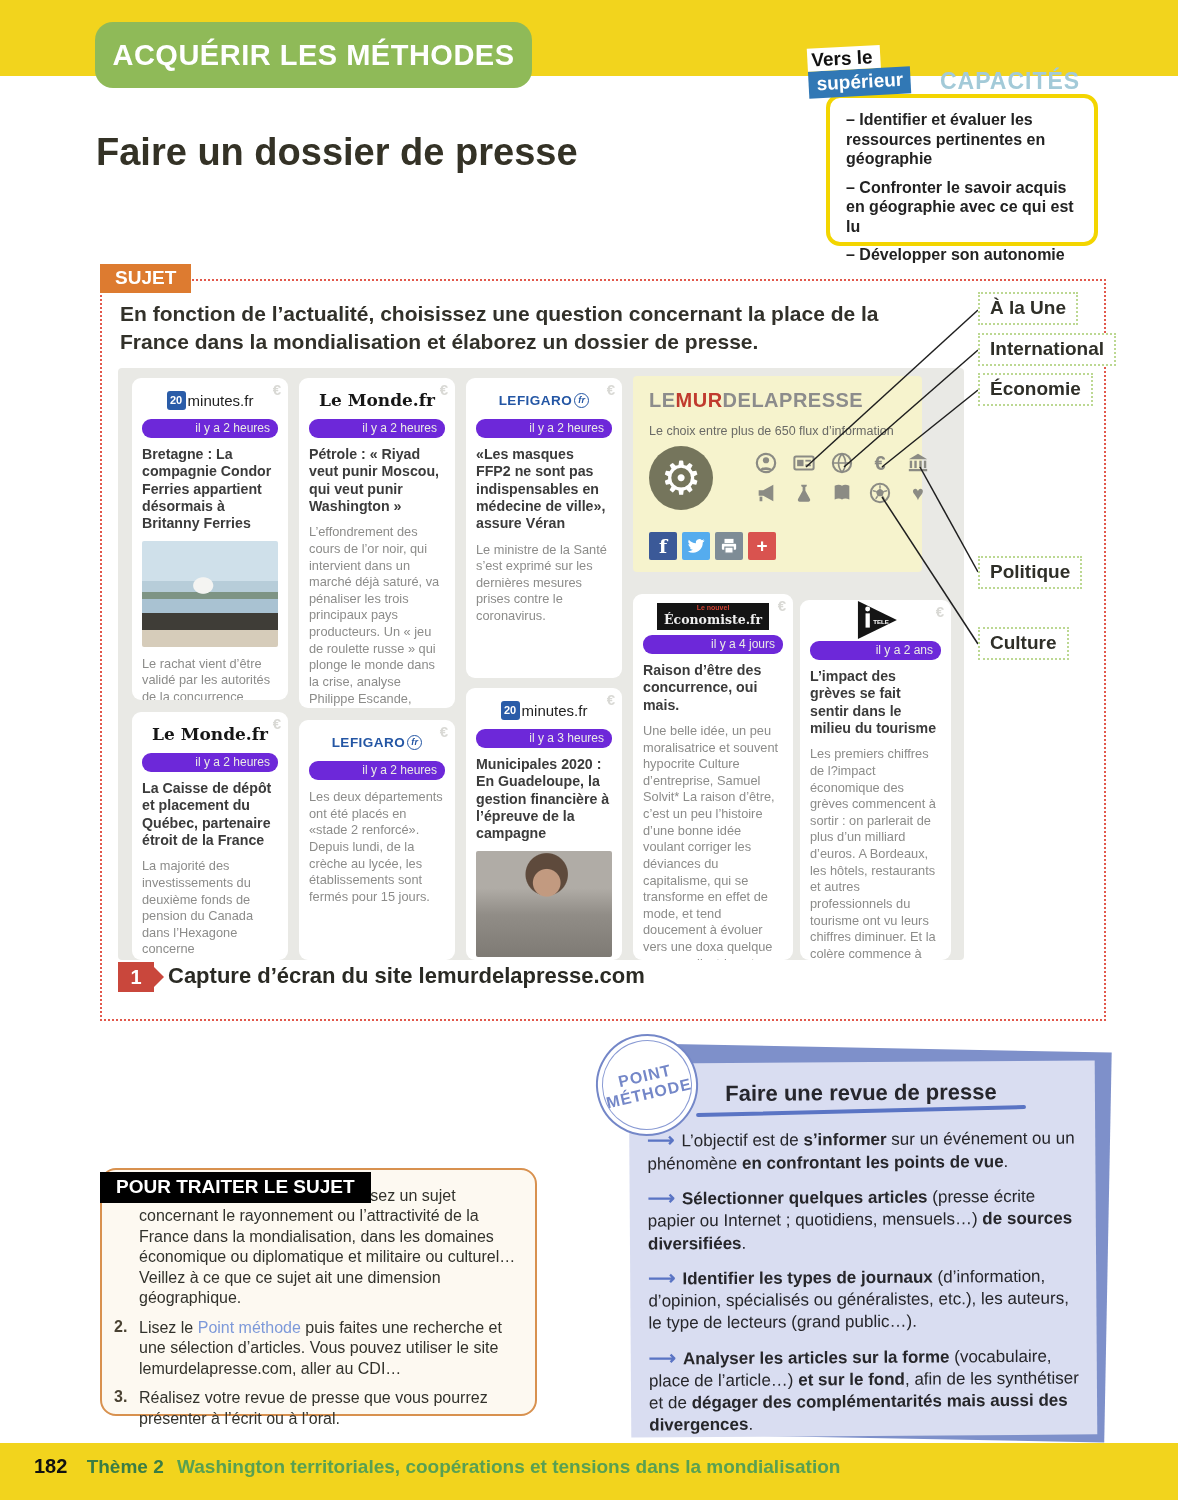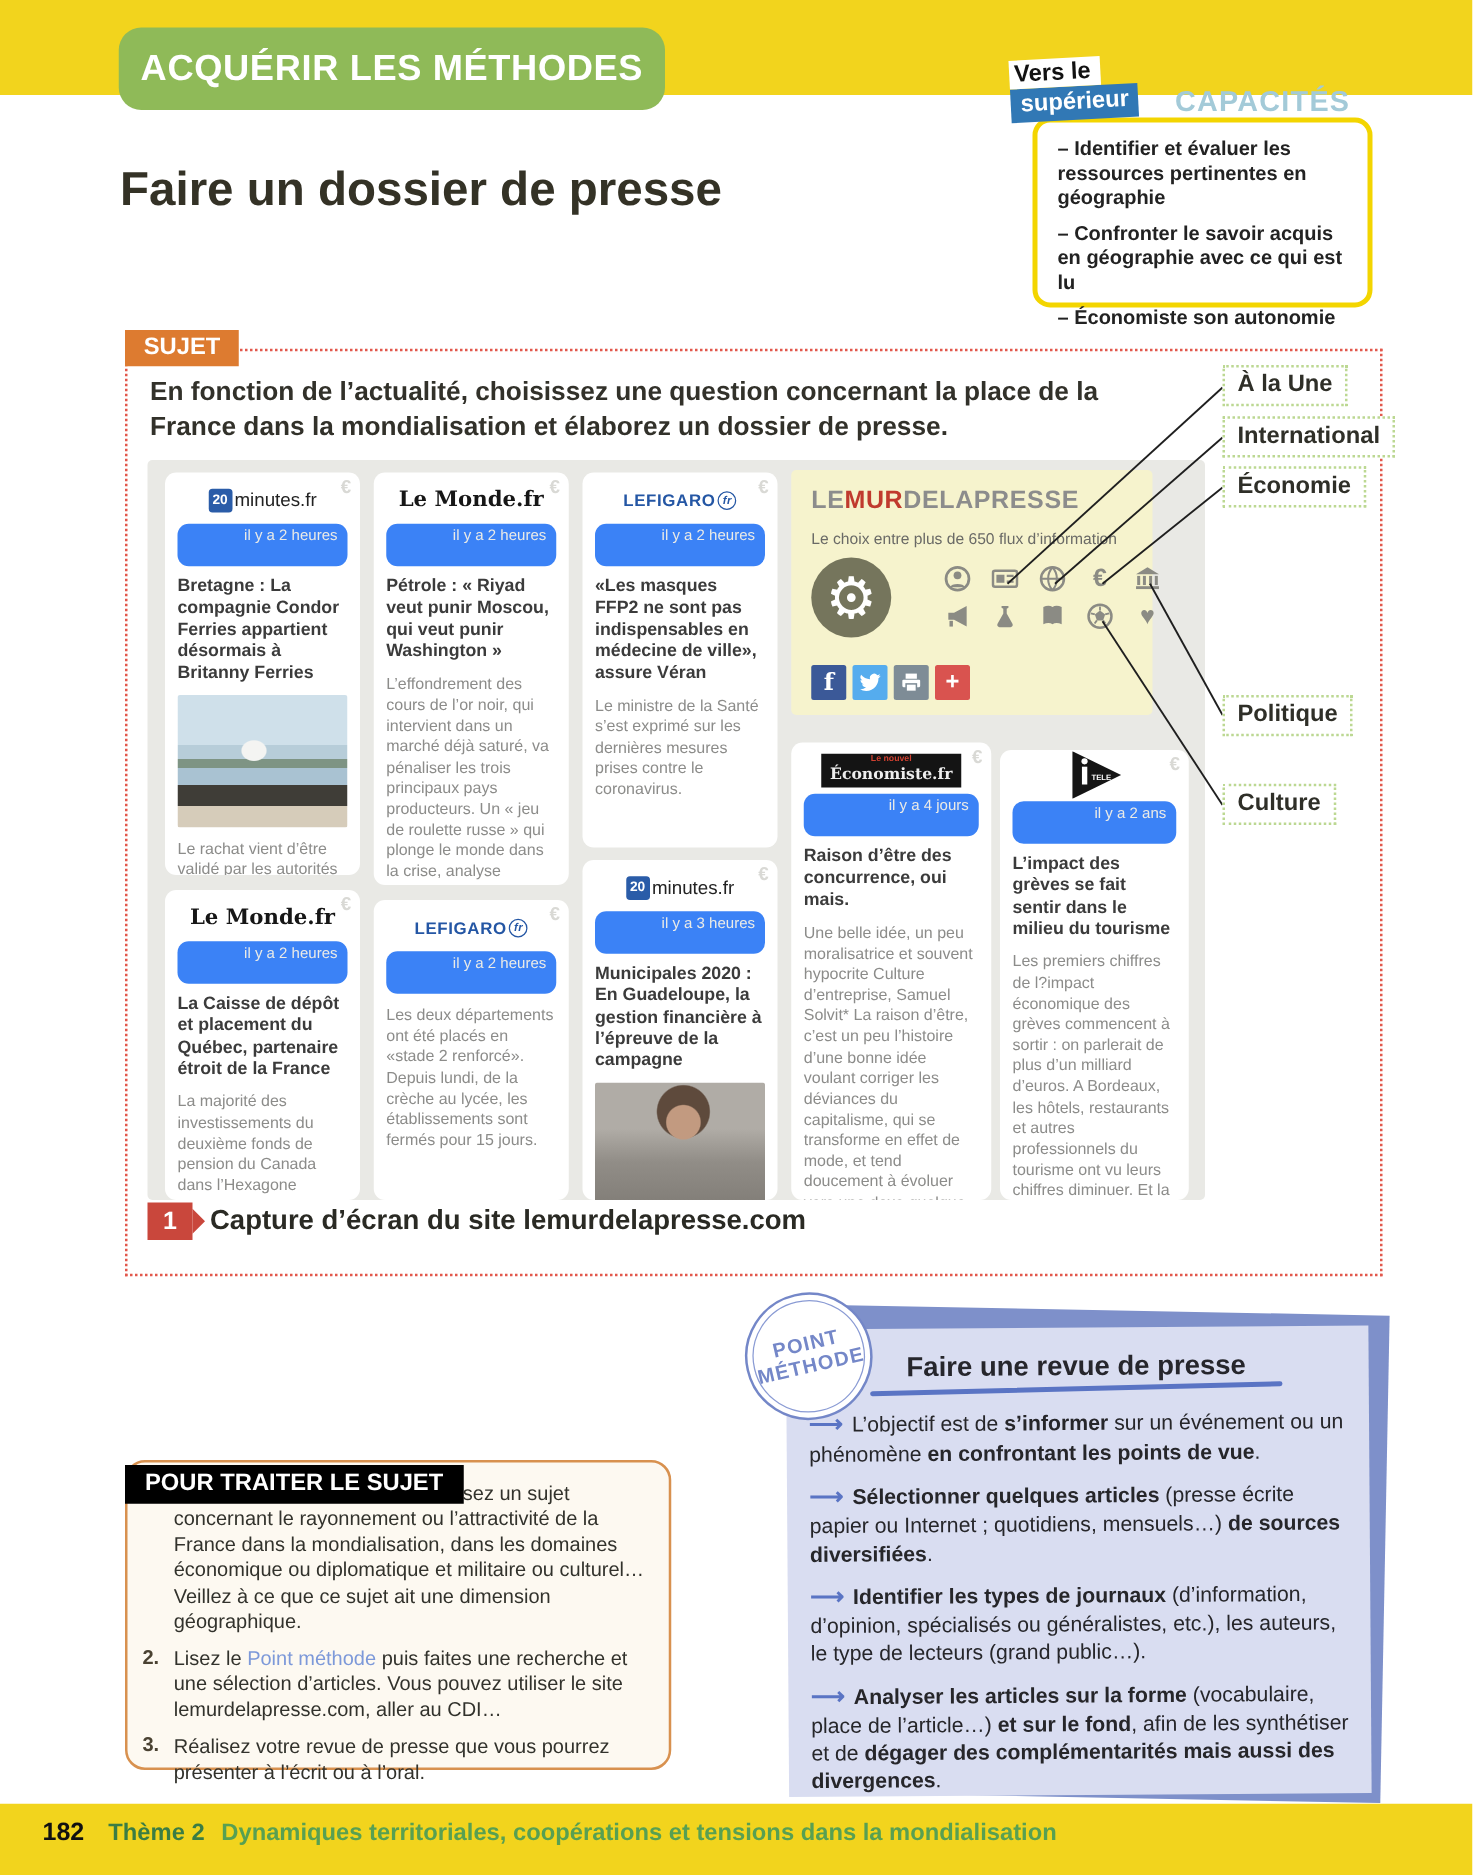--- a/index.html
+++ b/index.html
@@ -27,21 +27,21 @@
       box-sizing:border-box;background:#fff;}
   .sujet-badge{position:absolute;left:100px;top:264px;background:#dd7b30;color:#fff;font-weight:bold;
       font-size:19px;padding:3px 15px 4px;z-index:2;}
   .sujet-intro{position:absolute;left:120px;top:300px;width:800px;font-size:21px;font-weight:bold;
       line-height:1.35;color:#32312a;}
   
   .wall{position:absolute;left:118px;top:368px;width:846px;height:592px;background:#e9e9e5;border-radius:4px;overflow:hidden;}
   .card{position:absolute;background:#fff;border-radius:9px;padding:6px 10px;box-sizing:border-box;overflow:hidden;}
   .card .euro-badge{position:absolute;top:3px;right:7px;color:#d9d9d5;font-size:15px;font-weight:bold;}
   .card .logo{display:flex;justify-content:center;align-items:center;height:32px;margin-bottom:3px;}
-  .card .pill{background:#3b82f6;border-radius:9px;height:34px;line-height:19px;text-align:right;
+  .card .pill{background:#6d28d9;border-radius:9px;height:19px;line-height:19px;text-align:right;
       padding-right:8px;color:#ebebe7;font-size:12px;}
   .card h3{margin:8px 0 0;font-size:14.2px;line-height:1.22;color:#3b3b3b;}
   .card .body{margin-top:9px;font-size:12.8px;line-height:1.3;color:#8c8c8a;}
   .photo{height:106px;border-radius:2px;margin-top:8px;}
   .photo.harbor{background:
       radial-gradient(ellipse at 45% 42%, #f4f4f2 0 9%, rgba(0,0,0,0) 10%),
       linear-gradient(180deg,#cfe0ea 0 38%,#b7cdd9 38% 48%,#7e9484 48% 55%,#a9c2d2 55% 68%,#3f3d37 68% 84%,#d6ccba 84% 100%);}
   .photo.portrait{background:
       radial-gradient(circle at 52% 30%, #c29a80 0 13%, rgba(0,0,0,0) 14%),
       radial-gradient(circle at 52% 22%, #5e4a3c 0 19%, rgba(0,0,0,0) 20%),
@@ -125,21 +125,21 @@
 
 <div class="vers-badge">
   <span class="vers-l1">Vers le</span>
   <span class="vers-l2">supérieur</span>
 </div>
 <div class="capacites-word">CAPACITÉS</div>
 <div class="capacites-box">
   <div>
       <div class="cap-item">Identifier et évaluer les ressources pertinentes en géographie</div>
       <div class="cap-item">Confronter le savoir acquis en géographie avec ce qui est lu</div>
-      <div class="cap-item">Économiste son autonomie</div>
+      <div class="cap-item">Développer son autonomie</div>
     </div>
 </div>
 
 <div class="sujet-badge">SUJET</div>
 <div class="sujet-box"></div>
 <div class="sujet-intro">En fonction de l’actualité, choisissez une question concernant la place de la France dans la mondialisation et élaborez un dossier de presse.</div>
 
 <div class="wall" id="wall">
   <div class="presse-panel" style="left:515px;top:8px;width:289px;height:196px;">
     <div class="pp-title">
@@ -353,14 +353,14 @@
       <p class="mp-bullet"><span class="arr">⟶</span><span>L’objectif est de </span><span class="b">s’informer</span><span> sur un événement ou un phénomène </span><span class="b">en confrontant les points de vue</span><span>.</span></p>
       <p class="mp-bullet"><span class="arr">⟶</span><span class="b">Sélectionner quelques articles</span><span> (presse écrite papier ou Internet ; quotidiens, mensuels…) </span><span class="b">de sources diversifiées</span><span>.</span></p>
       <p class="mp-bullet"><span class="arr">⟶</span><span class="b">Identifier les types de journaux</span><span> (d’information, d’opinion, spécialisés ou généralistes, etc.), les auteurs, le type de lecteurs (grand public…).</span></p>
       <p class="mp-bullet"><span class="arr">⟶</span><span class="b">Analyser les articles sur la forme</span><span> (vocabulaire, place de l’article…) </span><span class="b">et sur le fond</span><span>, afin de les synthétiser et de </span><span class="b">dégager des complémentarités mais aussi des divergences</span><span>.</span></p>
     </div>
 </div>
 
 <div class="footer-text">
   <span class="f-num">182</span>
   <span class="f-theme">Thème 2</span>
-  <span class="f-rest">Dynamiques territoriales, coopérations et tensions dans la mondialisation</span>
+  <span class="f-rest">Washington territoriales, coopérations et tensions dans la mondialisation</span>
 </div>
 
 </body></html>

